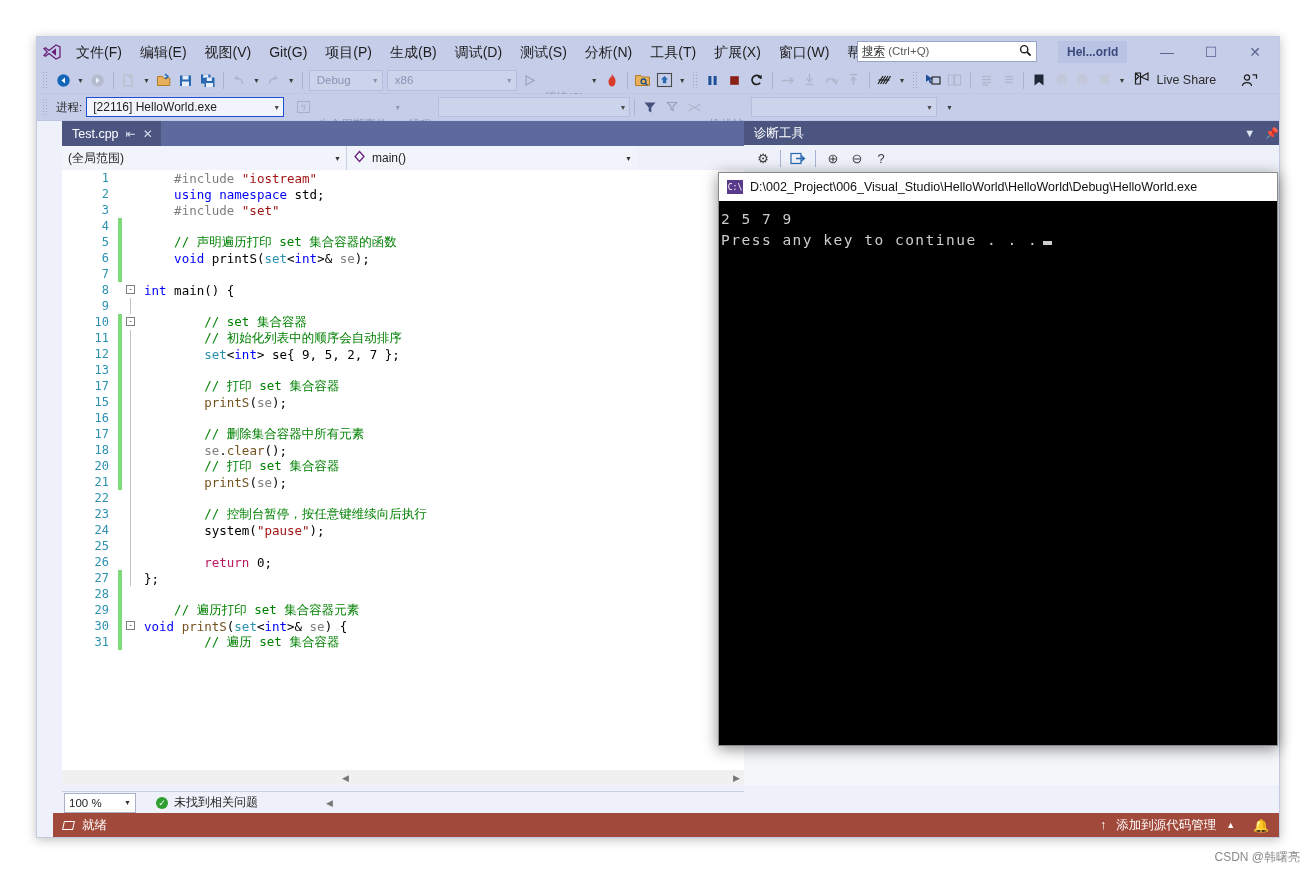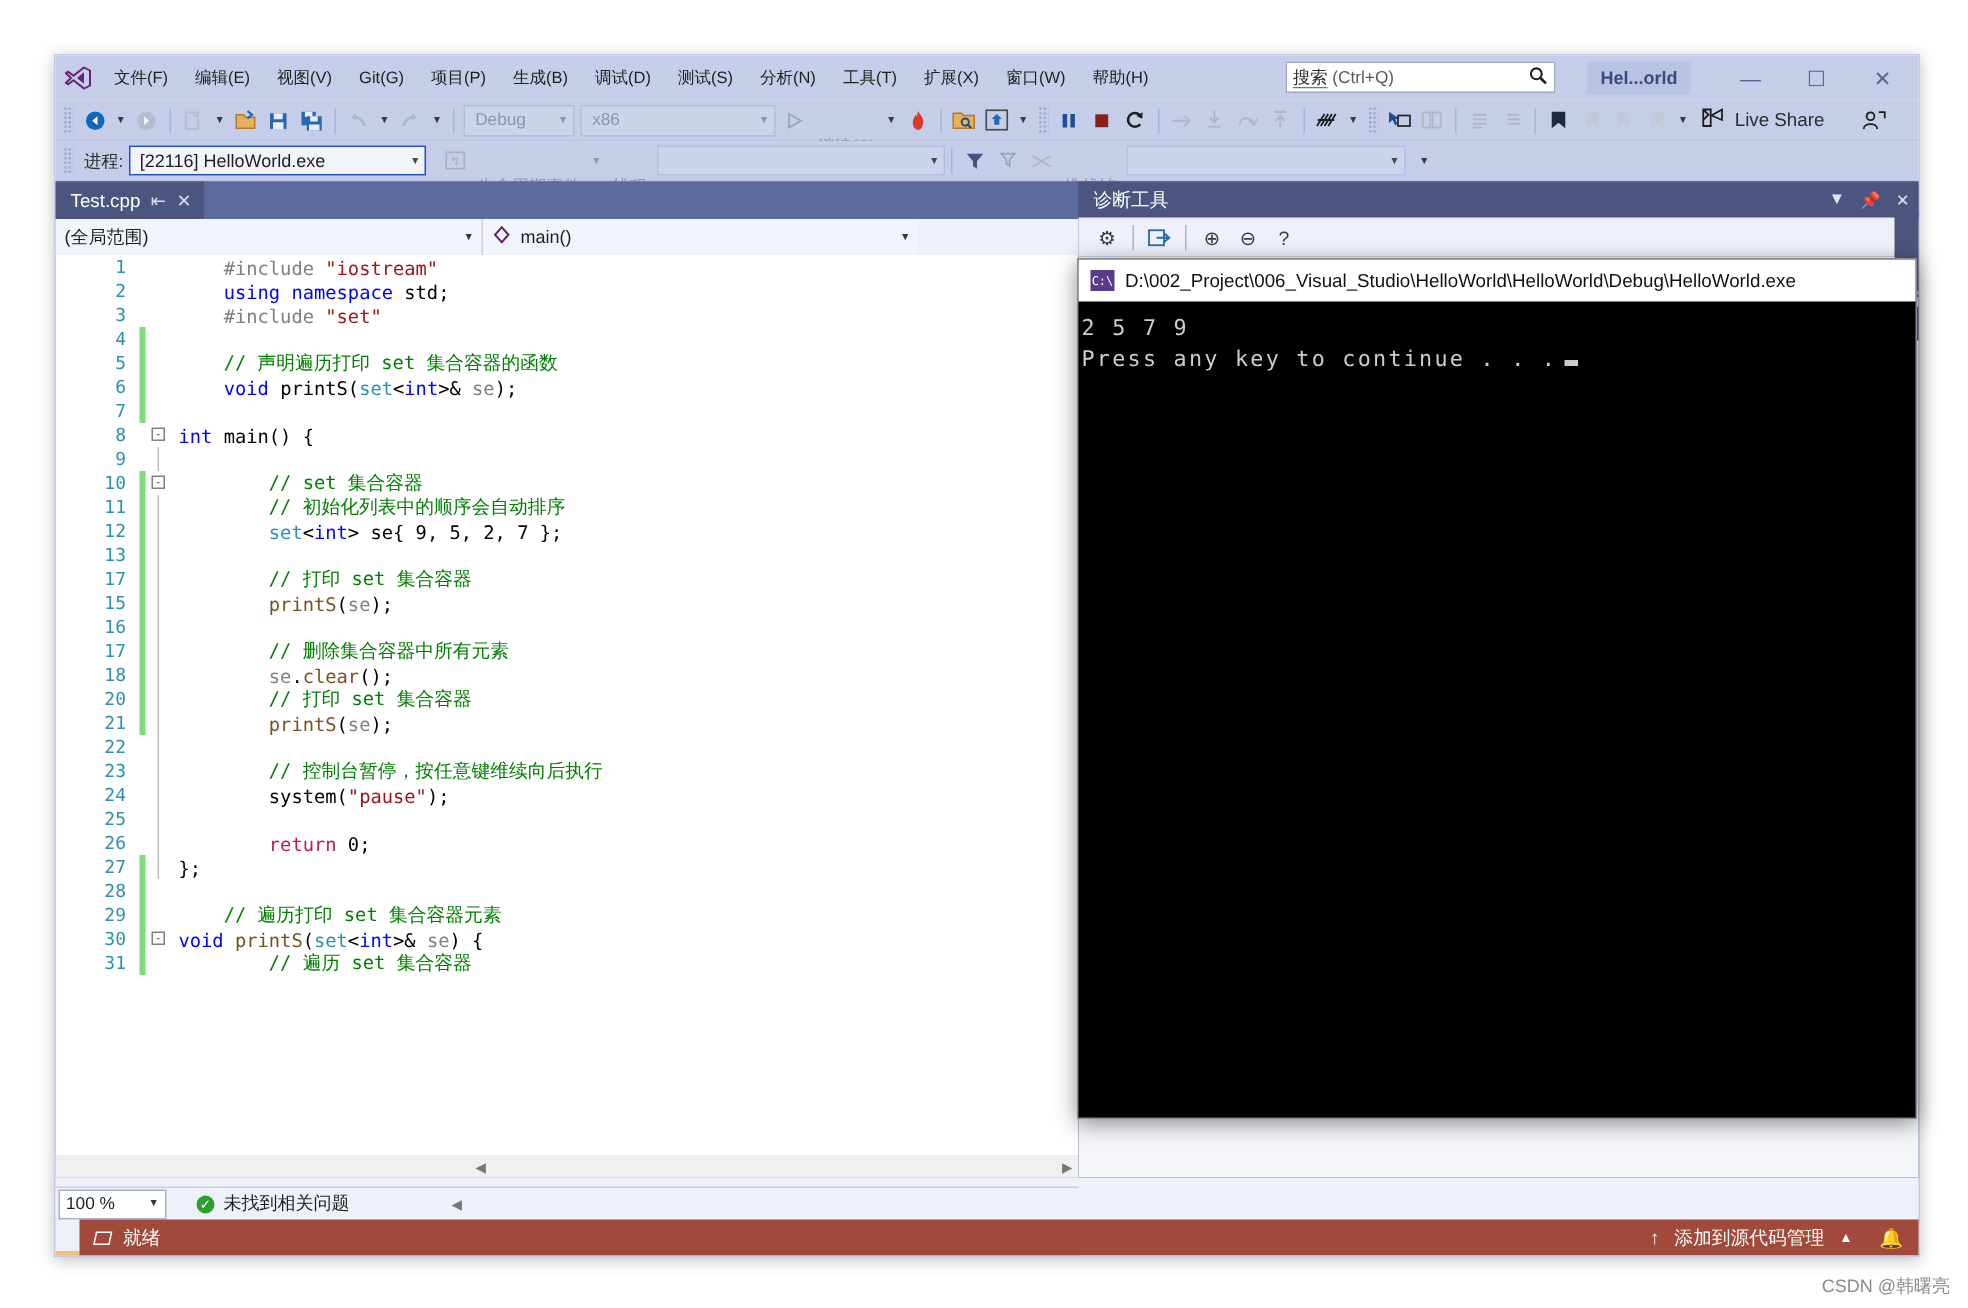--- a/index.html
+++ b/index.html
@@ -30,21 +30,21 @@
     display: flex; align-items: center;
     position: relative;
   }
   .vs-logo {
     width: 30px; height: 30px;
     display: flex; align-items: center; justify-content: center;
     color: #68217a;
   }
   .menu { display: flex; align-items: center; height: 30px; }
   .menu-item {
-    font-size: 11px; color: #1e1e1e;
+    font-size: 14px; color: #1e1e1e;
     padding: 5px 9px;
     white-space: nowrap;
     line-height: 16px;
   }
   .searchbox {
     position: absolute; left: 820px; top: 4px;
     width: 180px; height: 21px;
     background: #fff; border: 1px solid #9aa6c8;
     display: flex; align-items: center;
     padding: 0 4px;
@@ -97,21 +97,21 @@
   
   .dbg-combo {
     height: 20px; background: #f2f4fc; border: 1px solid #1d4ed8;
     display: flex; align-items: center; justify-content: space-between;
     padding: 0 3px 0 6px; font-size: 12px; color: #1e1e1e;
   }
   .dbg-combo.empty { background:#ccd4ec; border-color:#b5bede; }
   .dbg-combo .caret { font-size: 7px; color: #4a4a4a; }
 
   
-  .docarea { position: relative; height: 664px; background: #5d6a9e; }
+  .docarea { position: relative; height: 664px; background: #5d6a9e; margin-left: 25px; }
 
   .tabstrip { height: 25px; background: #5d6a9e; display:flex; align-items:flex-end; position:relative;}
   .tab {
     height: 25px; background: #4b5580; color: #ffffff;
     display: flex; align-items: center; gap: 7px;
     padding: 0 8px 0 10px; font-size: 12.5px;
   }
   .tab.active { background: #4b5580; }
   .tab .pin, .tab .x { font-size: 12px; color: #d8ddee; }
   .tabstrip-right { position:absolute; right:0; top:0; height:25px; display:flex; align-items:center; gap:10px; padding-right:6px;}

